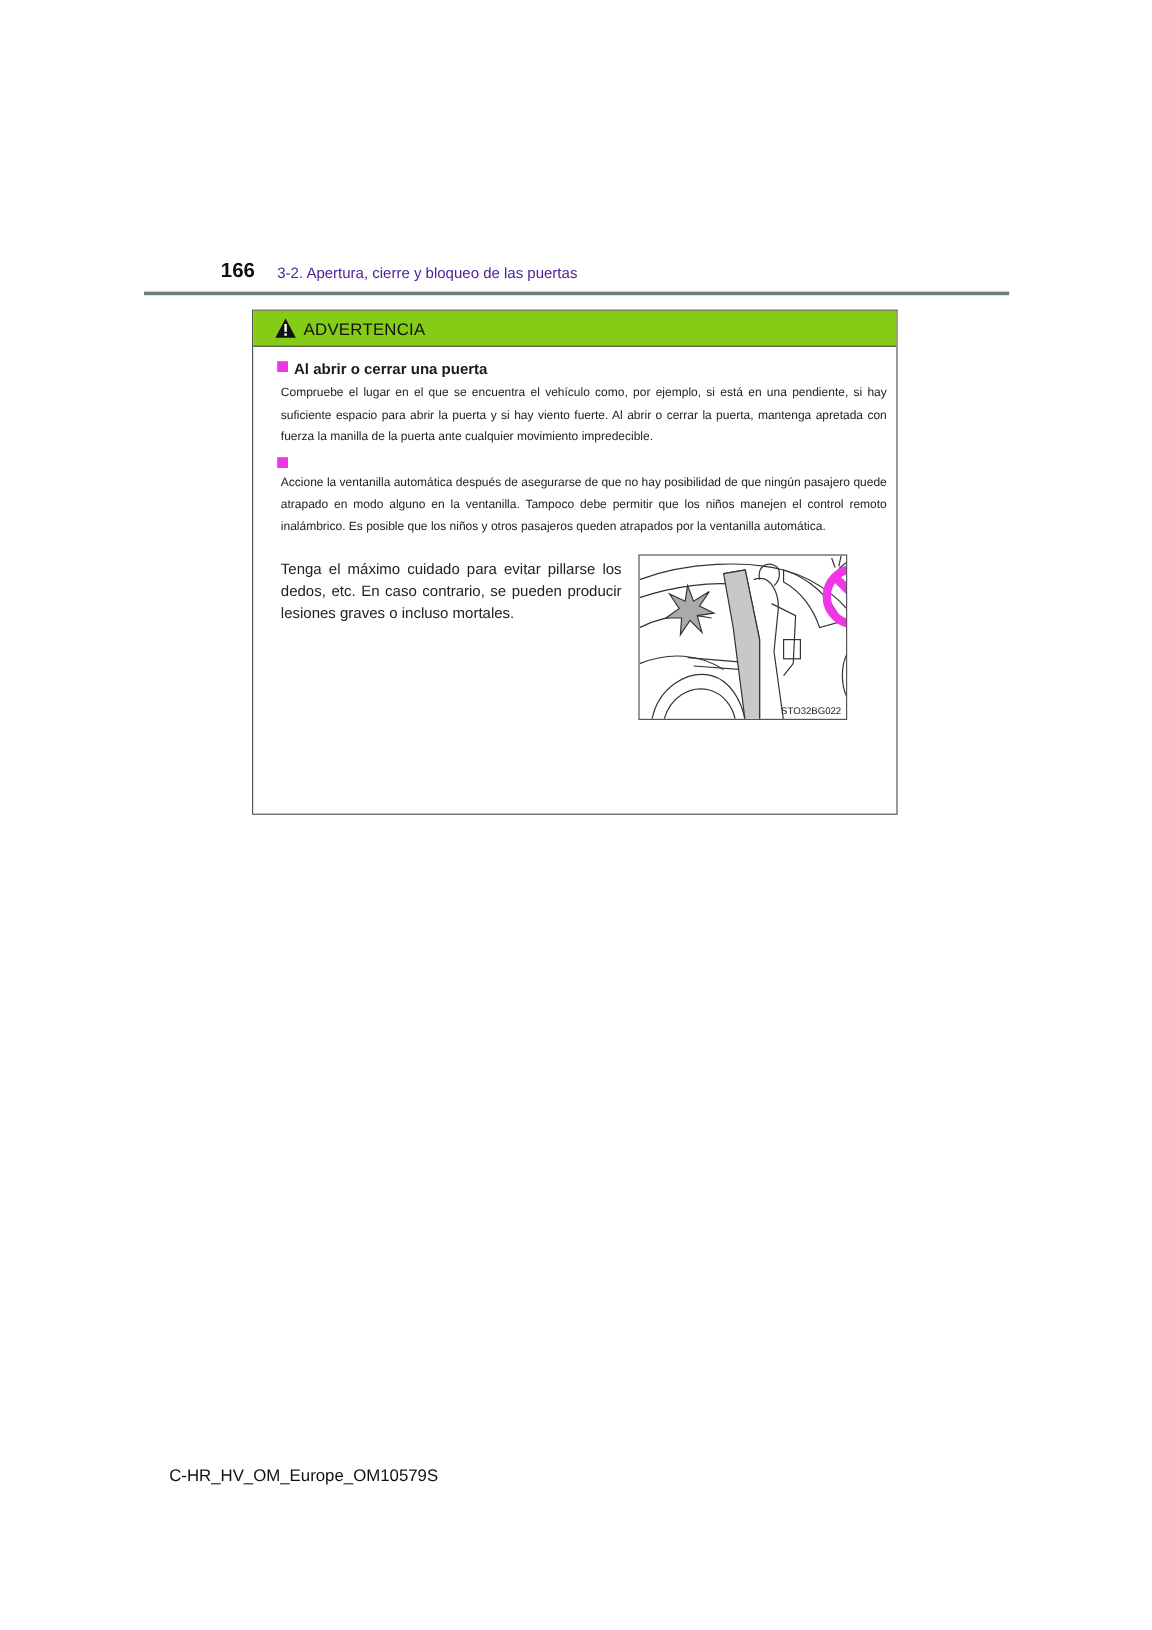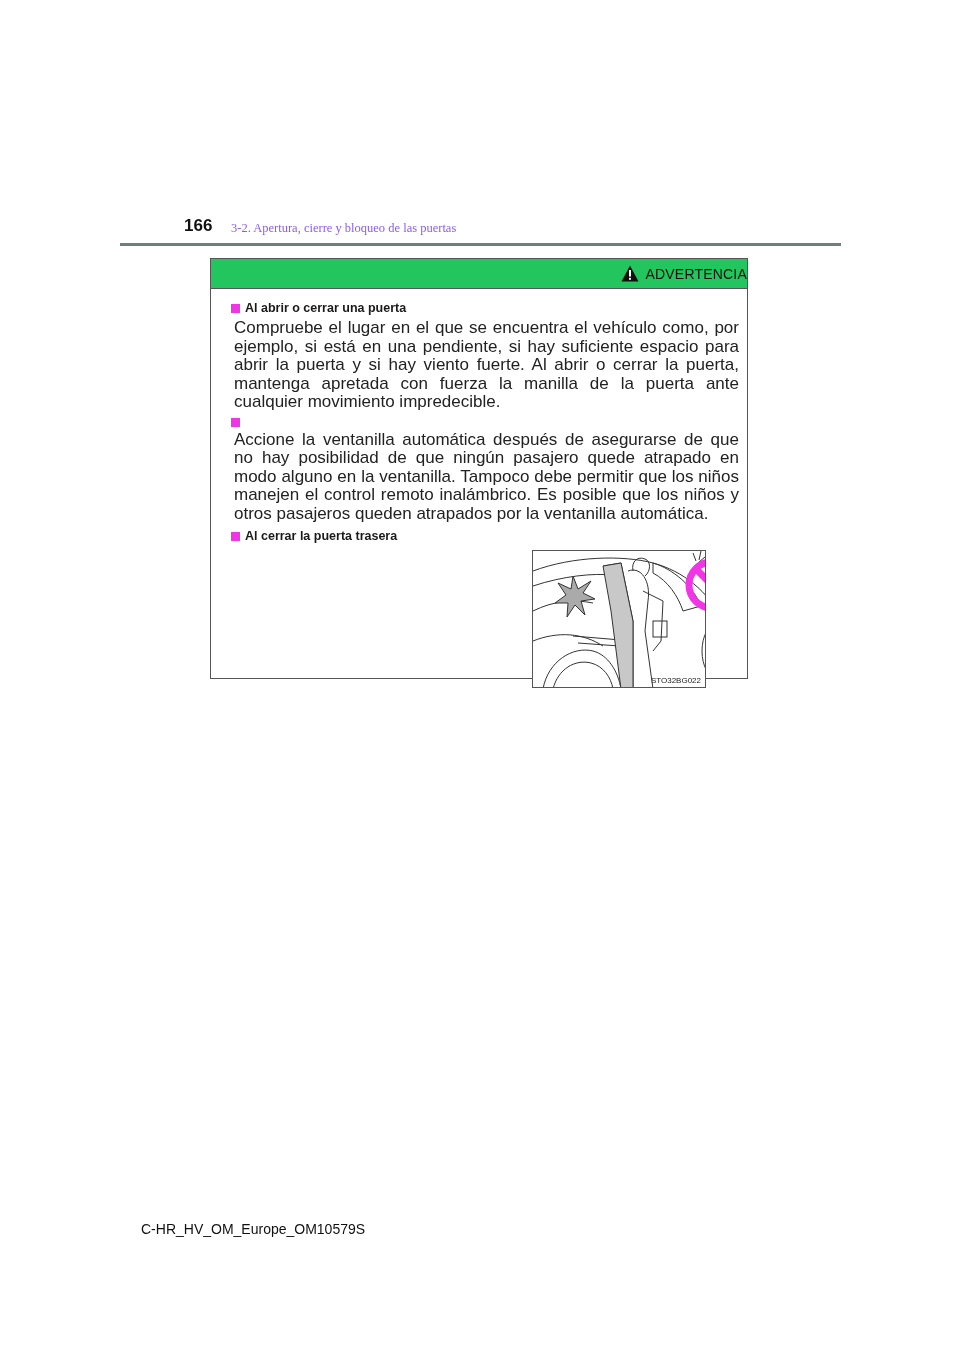--- a/index.html
+++ b/index.html
@@ -1,27 +1,27 @@
 <!DOCTYPE html>
 <html><head>
 <meta charset="utf-8">
 <style>
   html, body { margin: 0; padding: 0; background: #ffffff; }
   body { width: 960px; height: 1358px; position: relative; font-family: "Liberation Sans", sans-serif; color: #1a1a1a; overflow: hidden; }
   .page-num { position: absolute; left: 184px; top: 216px; font-size: 17px; font-weight: bold; color: #111; }
-  .section-title { position: absolute; left: 231px; top: 221px; font-size: 12.5px; color: #8b5cf6; font-family: Liberation Serif, serif; }
+  .section-title { position: absolute; left: 231px; top: 221px; font-size: 12.5px; color: #4c1d95; }
   .header-rule { position: absolute; left: 120px; top: 243px; width: 721px; height: 3px; background: #6f7f7c; }
   .warn-box { position: absolute; left: 210px; top: 258px; width: 538px; height: 421px; border: 1.5px solid #555; box-sizing: border-box; }
-  .warn-head { height: 29px; background: #22c55e; border-bottom: 1.5px solid #555; display: flex; align-items: center; padding-left: 18px; justify-content: flex-end; }
+  .warn-head { height: 29px; background: #84cc16; border-bottom: 1.5px solid #555; display: flex; align-items: center; padding-left: 18px; }
   .warn-head svg { width: 18px; height: 17px; margin-right: 6px; }
   .warn-head span { font-size: 14px; color: #111; letter-spacing: 0.2px; }
   .warn-body { padding: 8px 8px 0 8px; }
-  .item-title { display: flex; align-items: center; font-size: 12.5px; font-weight: bold; margin-top: 4px; padding-left: 12px; }
+  .item-title { display: flex; font-size: 12.5px; font-weight: bold; margin-top: 4px; padding-left: 12px; }
   .sq { width: 9px; height: 9px; background: #f035e6; margin-right: 5px; flex: none; }
-  .item-text { font-size: 17px; line-height: 18.5px; text-align: justify; margin: 4px 0 6px 15px; color: #222; }
+  .item-text { font-size: 10px; line-height: 18.5px; text-align: justify; margin: 4px 0 6px 15px; color: #222; }
   .rear-row { position: relative; height: 150px; }
   .rear-text { position: absolute; left: 15px; top: 10px; width: 284px; font-size: 12.5px; line-height: 18.5px; text-align: justify; color: #222; }
   .illus { position: absolute; left: 313px; top: 7px; width: 174px; height: 138px; border: 1px solid #555; box-sizing: border-box; background: #fff; overflow: hidden; }
   .illus-code { position: absolute; right: 4px; bottom: 2px; font-size: 8px; color: #222; }
   .footer { position: absolute; left: 141px; top: 1221px; font-size: 14px; color: #111; text-align: right; }
 </style>
 </head>
 <body>
 
 <div class="page-num">166</div>
@@ -43,25 +43,22 @@
       <div class="sq"></div>
       <span>Al abrir o cerrar una puerta</span>
     </div>
     <div class="item-text">Compruebe el lugar en el que se encuentra el vehículo como, por ejemplo, si está en una pendiente, si hay suficiente espacio para abrir la puerta y si hay viento fuerte. Al abrir o cerrar la puerta, mantenga apretada con fuerza la manilla de la puerta ante cualquier movimiento impredecible.</div>
 
     <div class="item-title">
       <div class="sq"></div>
     </div>
     <div class="item-text">Accione la ventanilla automática después de asegurarse de que no hay posibilidad de que ningún pasajero quede atrapado en modo alguno en la ventanilla. Tampoco debe permitir que los niños manejen el control remoto inalámbrico. Es posible que los niños y otros pasajeros queden atrapados por la ventanilla automática.</div>
 
-    <div class="item-title">
-      <div class="sq"></div>
-      <span>Al cerrar la puerta trasera</span>
-    </div>
     <div class="rear-row">
+      <div class="rear-text">Tenga el máximo cuidado para evitar pillarse los dedos, etc. En caso contrario, se pueden producir lesiones graves o incluso mortales.</div>
       <div class="illus">
         <svg width="209" height="138" viewBox="0 0 209 138">
           <g fill="none" stroke="#333" stroke-width="1">
             <path d="M0,20 C40,5 90,4 120,12 C150,20 175,40 190,70 C198,85 200,100 198,118"></path>
             <path d="M0,35 C30,25 60,22 80,24"></path>
             <path d="M0,60 C20,50 40,48 60,52"></path>
             <path d="M0,90 C25,80 50,82 70,95"></path>
             <path d="M120,12 C140,18 160,35 168,55 L150,60 C145,45 135,30 120,22 Z"></path>
             <ellipse cx="185" cy="100" rx="16" ry="28"></ellipse>
             <ellipse cx="185" cy="100" rx="9" ry="18"></ellipse>

